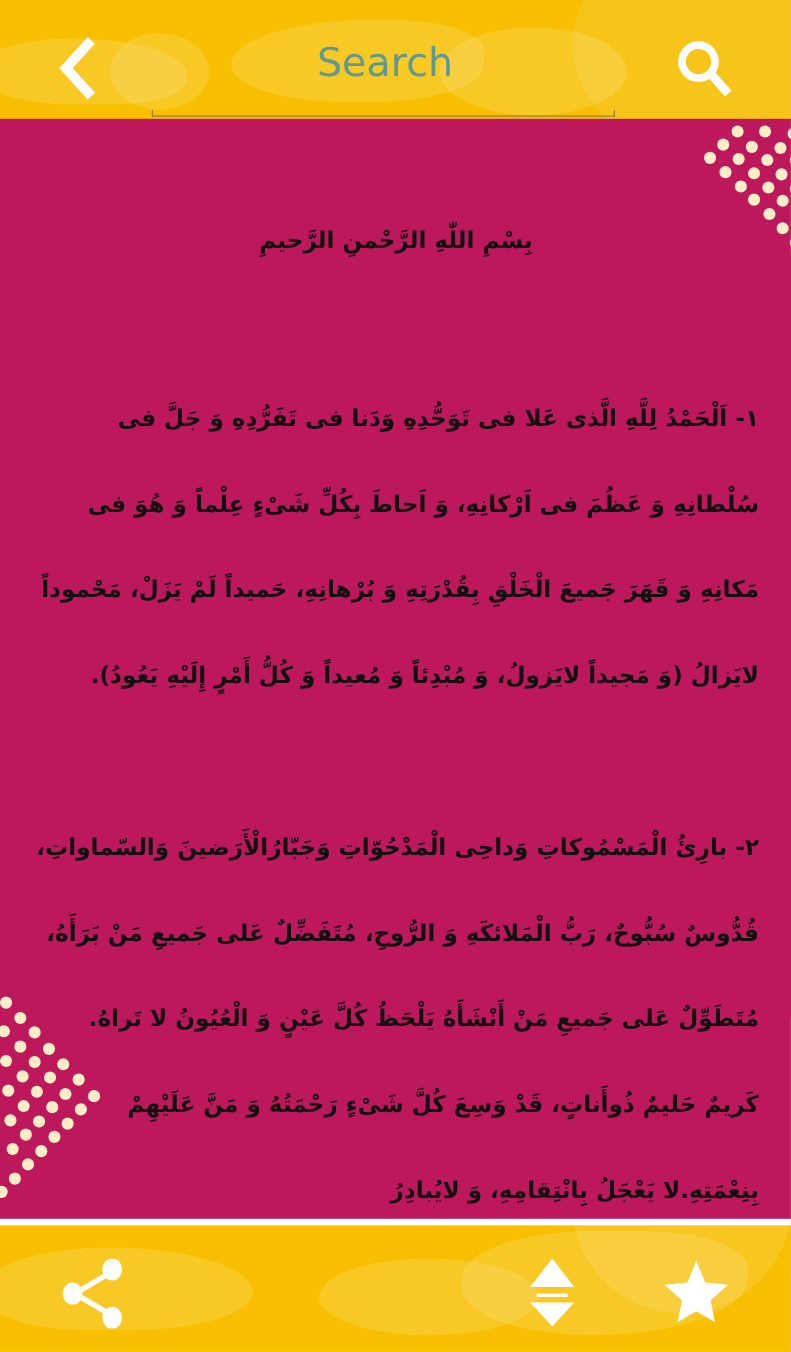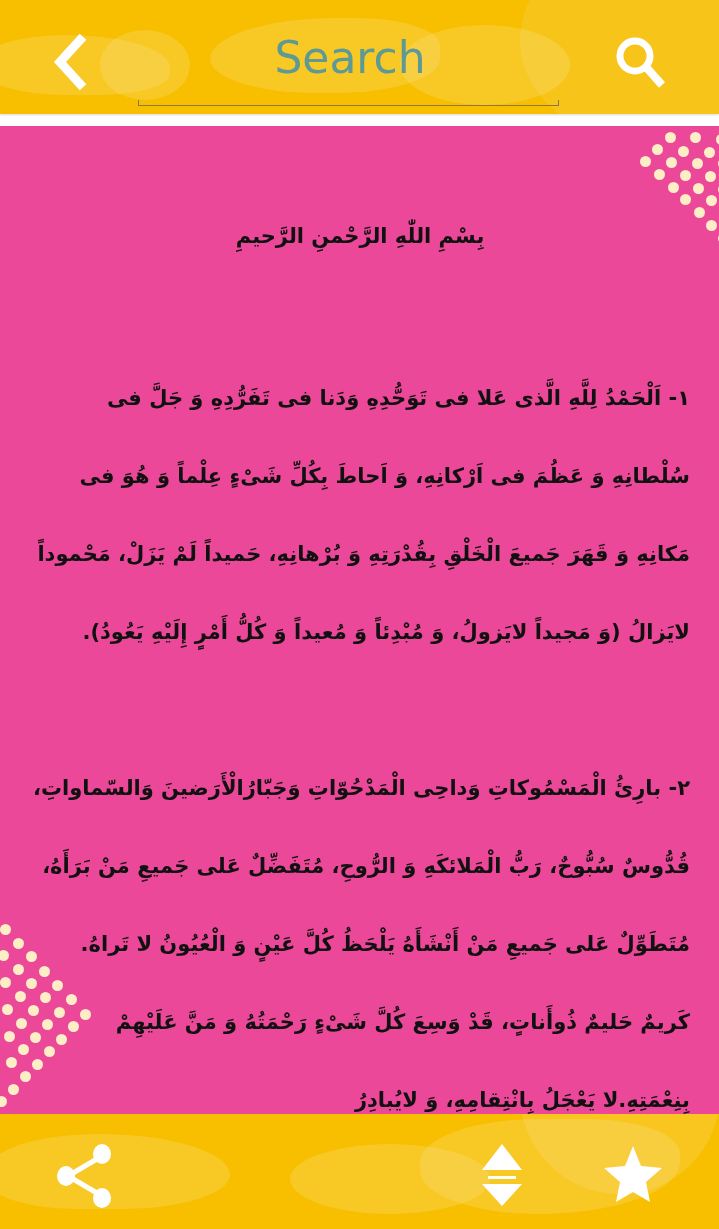--- a/index.html
+++ b/index.html
@@ -22,37 +22,37 @@
   .topbar .b5 { left:520px; top:-60px; width:240px; height:200px; border-radius:50%; background:rgba(255,255,255,0.10); }
   .back-btn {
     position:absolute; left:44px; top:30px; width:56px; height:62px; cursor:pointer;
   }
   .search-field {
     position:absolute; left:138px; top:22px; width:422px; height:86px;
   }
   .search-input {
     position:absolute; left:0; top:10px; width:420px; height:48px;
     border:none; background:transparent; outline:none;
-    text-align:center; font-size:44px; color:#b91c1c;
+    text-align:center; font-size:36px; color:#b91c1c;
     font-family:"DejaVu Sans", sans-serif;
   }
   .search-input::placeholder { color:#5e9a95; }
   .search-underline {
     position:absolute; left:0; top:78px; width:421px; height:6px;
     border-left:1.5px solid #8a7a3a; border-right:1.5px solid #8a7a3a; border-bottom:1.5px solid #8a7a3a;
     box-sizing:border-box;
   }
   .search-btn {
     position:absolute; left:612px; top:34px; width:58px; height:58px; cursor:pointer;
   }
 
   
   .content {
-    position:absolute; left:0; top:126px; width:719px; height:1000px; overflow:hidden;
-    background:#ec4899;
+    position:absolute; left:0; top:108px; width:719px; height:1000px; overflow:hidden;
+    background:#be185d;
   }
   .dots { position:absolute; }
   .dot { position:absolute; width:11px; height:11px; border-radius:50%; background:#fdeec6; }
   .text-area {
     position:absolute; left:30px; top:0; width:660px;
     direction:rtl; text-align:center;
     font-family:"DejaVu Sans", sans-serif; font-weight:bold; color:#111;
     font-size:21px;
   }
   .bismillah { position:absolute; left:0; width:660px; top:92px; line-height:36px; text-align:center; }

